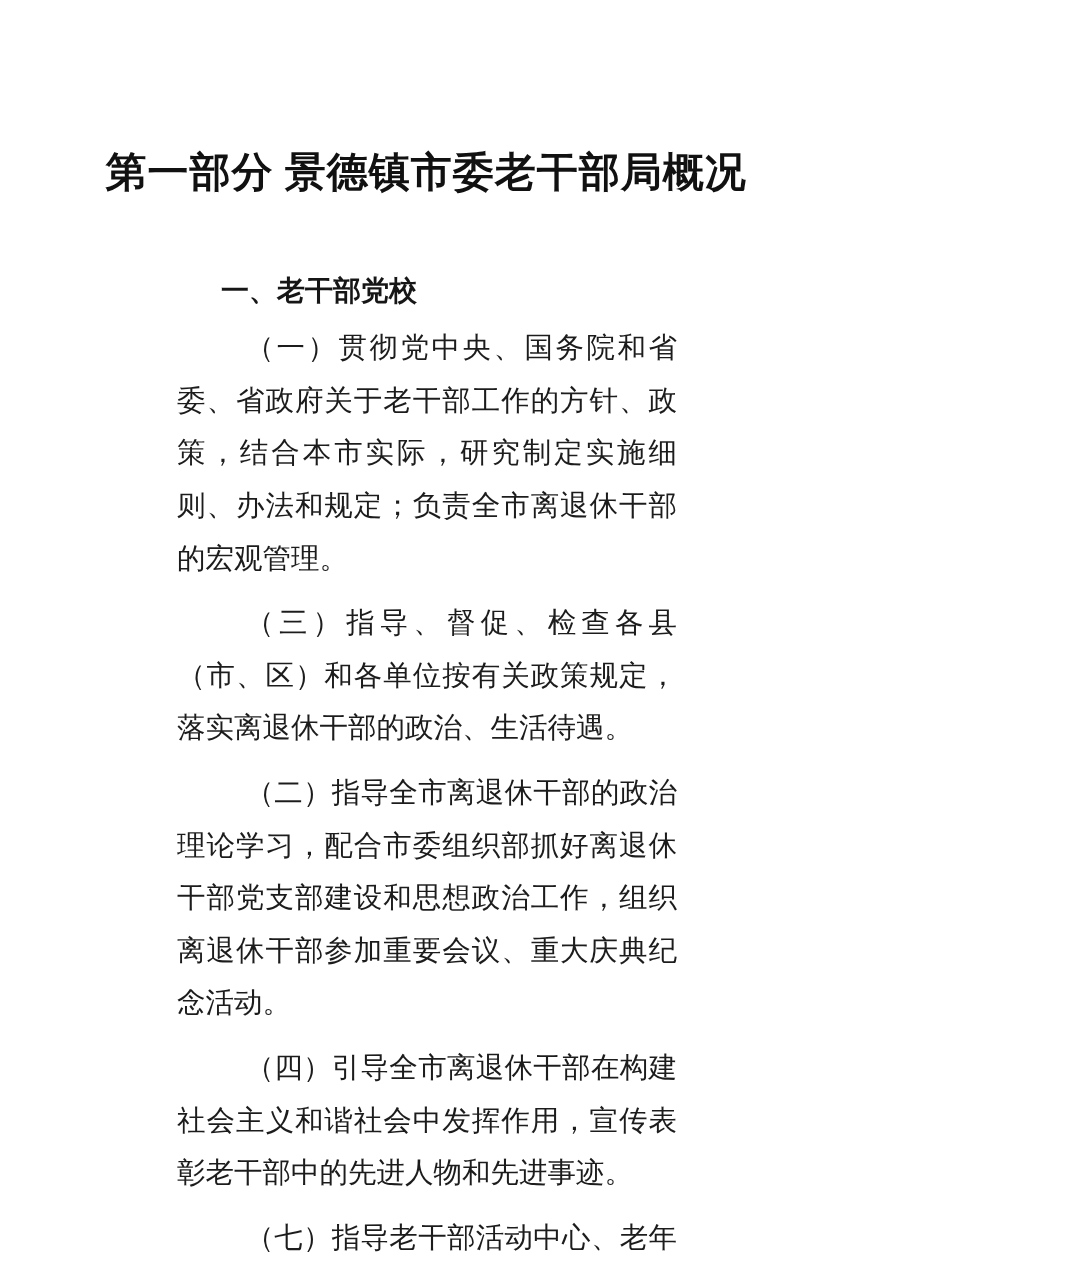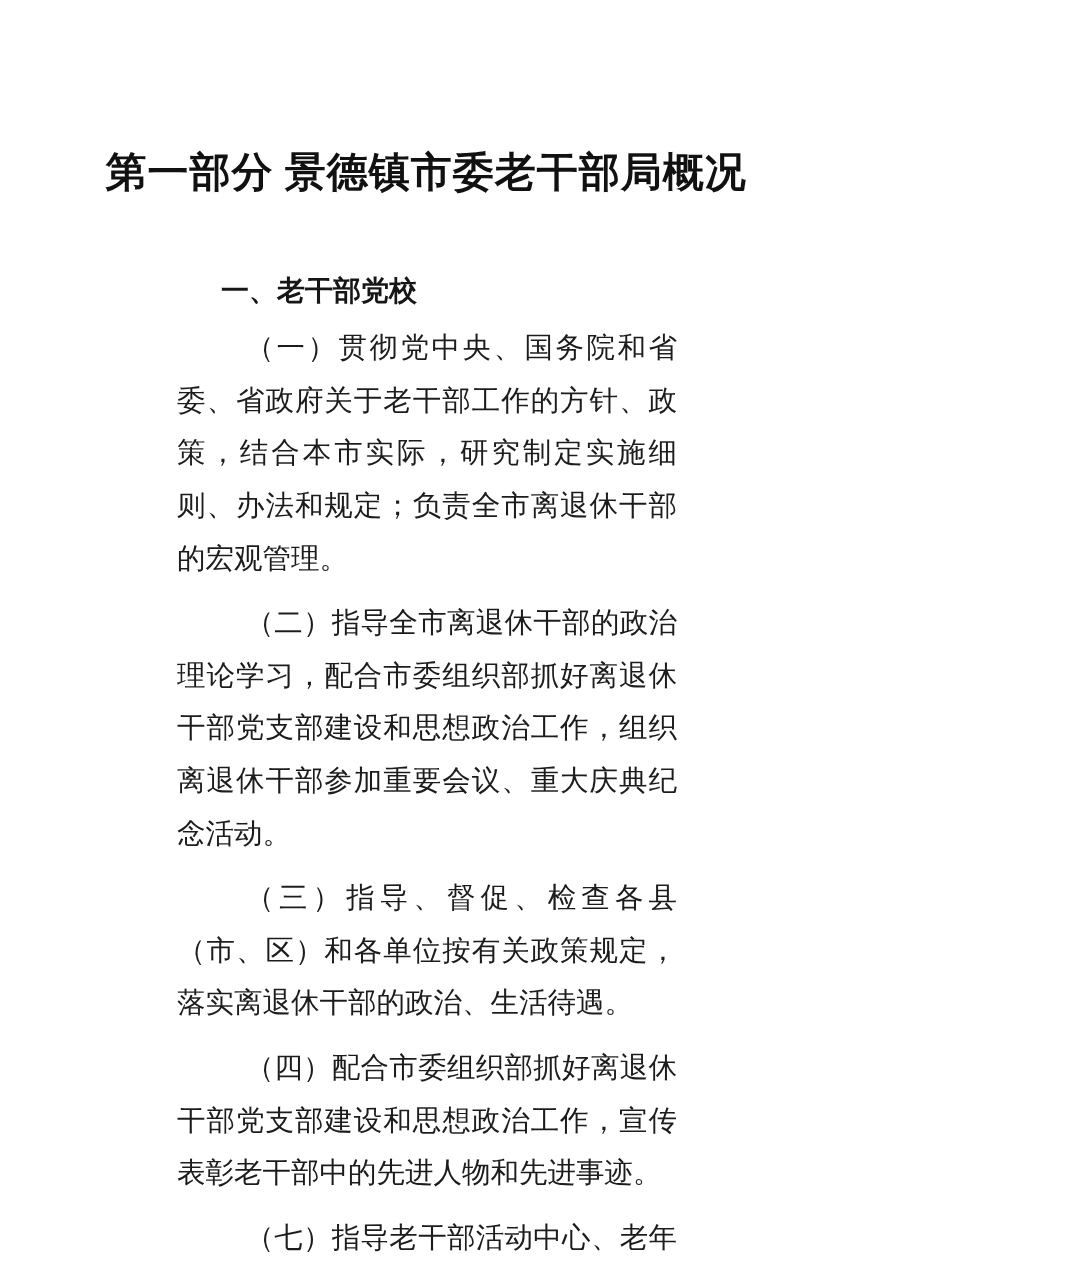--- a/index.html
+++ b/index.html
@@ -47,18 +47,18 @@
 </head>
 <body>
 
 <div class="page">
   <h1 class="doc-title">第一部分 景德镇市委老干部局概况</h1>
 
   <h2 class="section-heading">一、老干部党校</h2>
 
   <div class="doc-body">
     <p>（一）贯彻党中央、国务院和省委、省政府关于老干部工作的方针、政策，结合本市实际，研究制定实施细则、办法和规定；负责全市离退休干部的宏观管理。</p>
+    <p>（三）指导、督促、检查各县（市、区）和各单位按有关政策规定，落实离退休干部的政治、生活待遇。</p>
     <p>（二）指导全市离退休干部的政治理论学习，配合市委组织部抓好离退休干部党支部建设和思想政治工作，组织离退休干部参加重要会议、重大庆典纪念活动。</p>
-    <p>（三）指导、督促、检查各县（市、区）和各单位按有关政策规定，落实离退休干部的政治、生活待遇。</p>
-    <p>（四）配合市委组织部抓好离退休干部党支部建设和思想政治工作，宣传表彰老干部中的先进人物和先进事迹。</p>
+    <p>（四）引导全市离退休干部在构建社会主义和谐社会中发挥作用，宣传表彰老干部中的先进人物和先进事迹。</p>
     <p>（七）指导老干部活动中心、老年大学、老干部党校、关心下一代工作，协调老同志有关学会、协会的工作。</p>
   </div>
 </div>
 
 </body></html>

